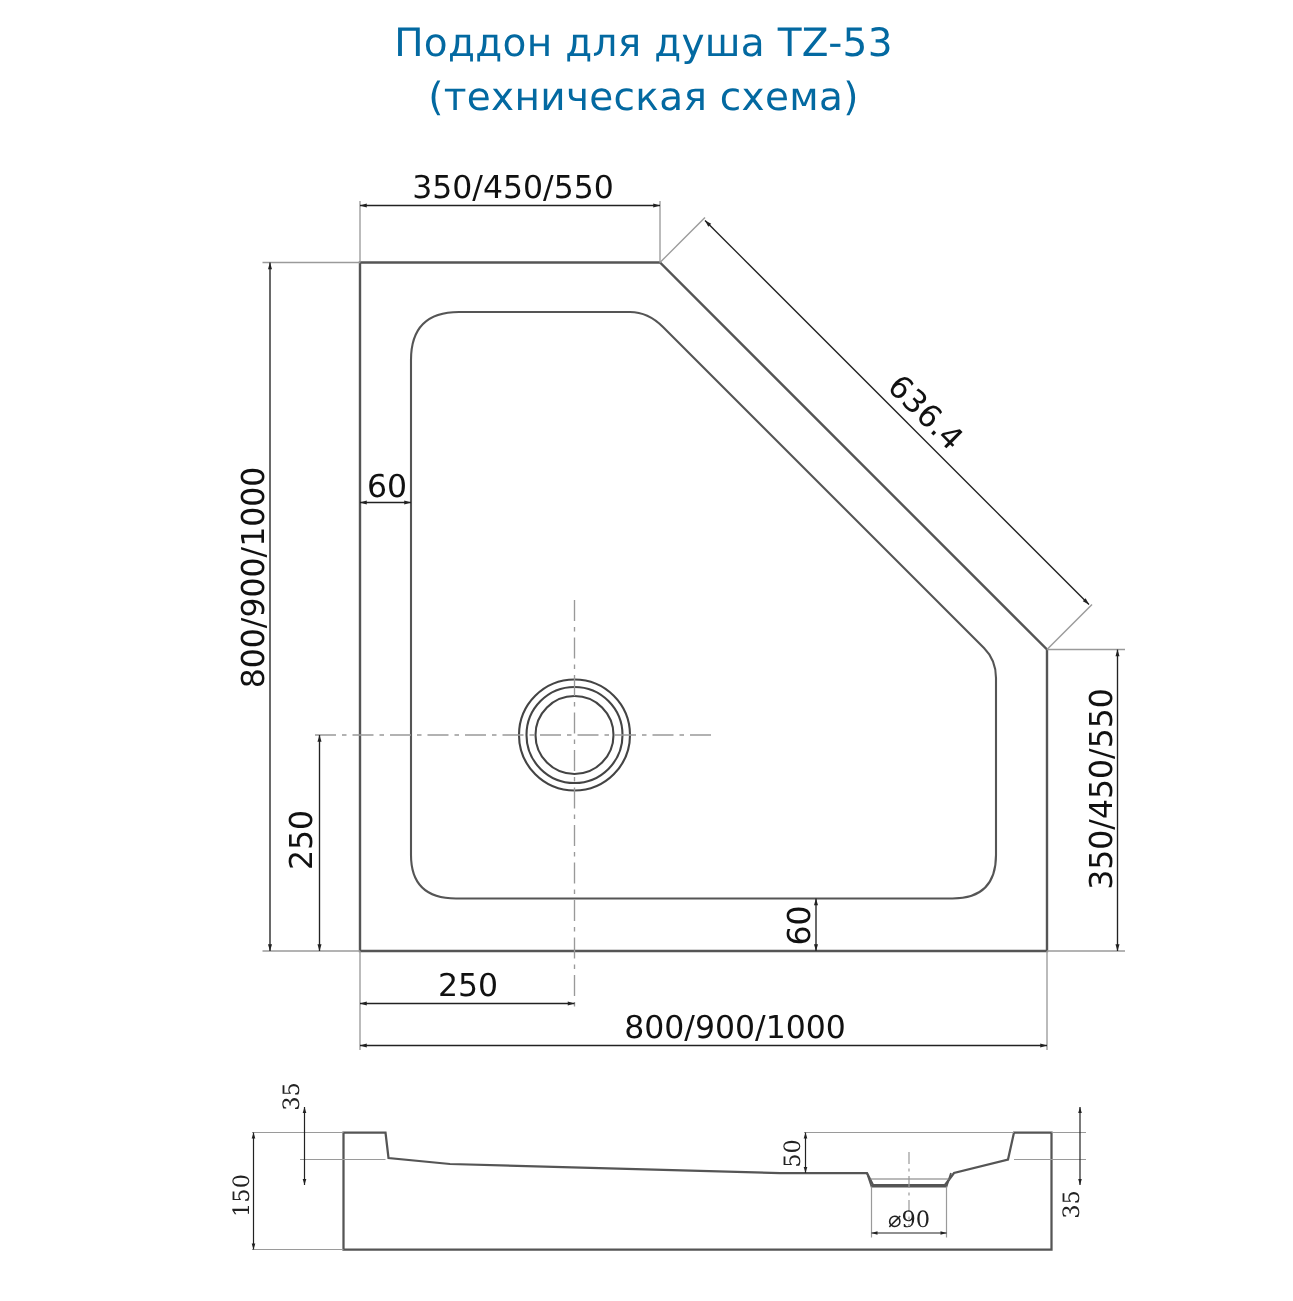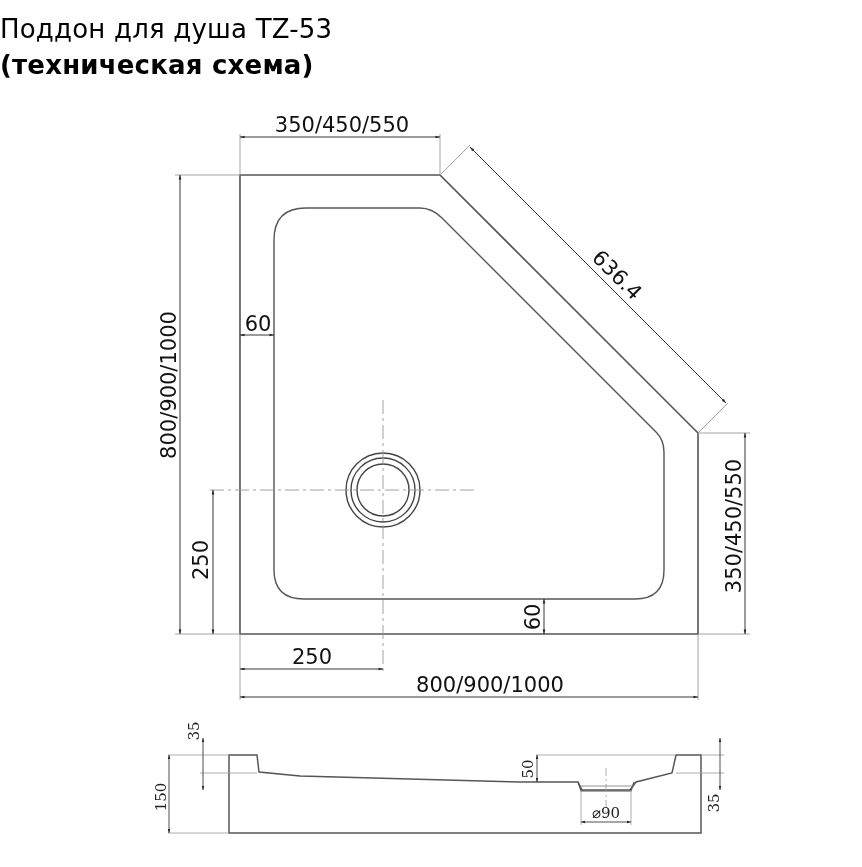--- a/index.html
+++ b/index.html
@@ -1,19 +1,19 @@
 <!DOCTYPE html>
 <html><head>
   <meta charset="utf-8">
   <style>
     html, body { margin: 0; padding: 0; background: #ffffff; }
     body { width: 862px; height: 867px; position: relative; overflow: hidden; font-family: "DejaVu Sans", sans-serif; }
-    .title { position: absolute; left: 0; width: 858px; text-align: left; color: #000000; font-size: 26px; letter-spacing: 0.2px; }
+    .title { position: absolute; left: 0; width: 858px; text-align: center; color: #0369a1; font-size: 26px; letter-spacing: 0.2px; }
     .title.l1 { top: 14px; }
-    .title.l2 { top: 50px; font-weight: bold; }
+    .title.l2 { top: 50px; }
     svg { position: absolute; left: 0; top: 0; }
     .dimtxt { font-family: "DejaVu Sans", sans-serif; font-size: 21px; fill: #111; }
     .smalltxt { font-family: "DejaVu Serif", serif; font-size: 15px; fill: #222; }
   </style>
 </head>
 <body>
 
 <div class="title l1">Поддон для душа TZ-53</div>
 <div class="title l2">(техническая схема)</div>
 

